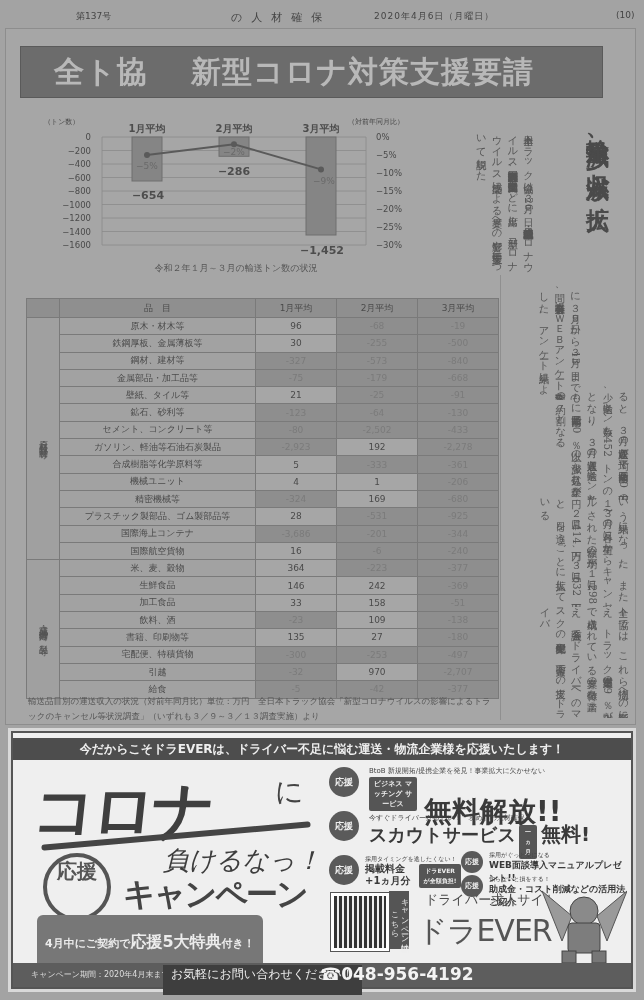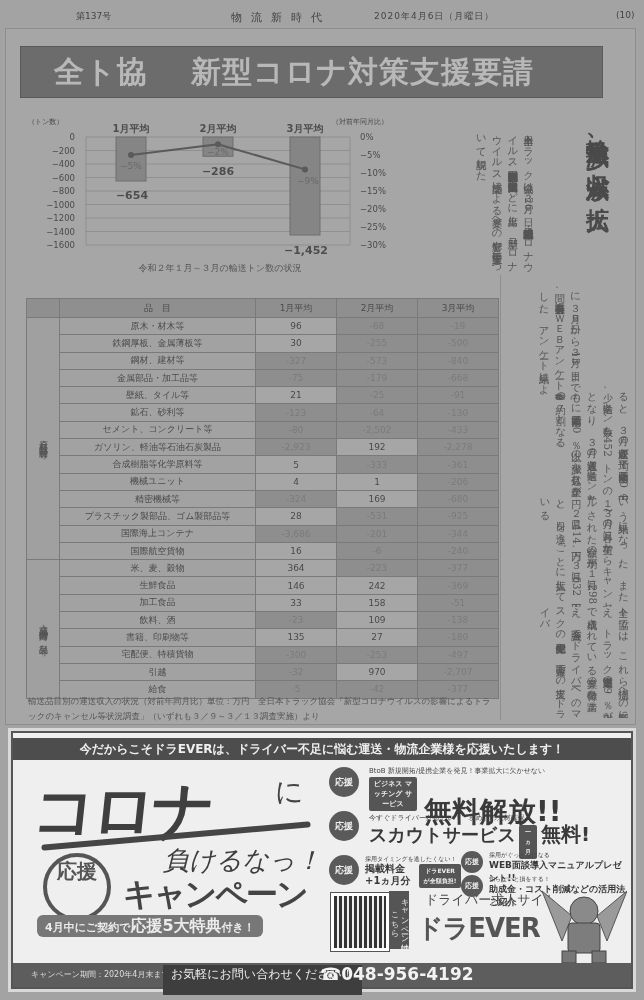--- a/index.html
+++ b/index.html
@@ -8,21 +8,21 @@
   .hdr span{position:absolute;top:10px;}
   .hdr .issue{left:60px;font-size:9px;}
   .hdr .paper{left:215px;letter-spacing:9px;font-size:11px;}
   .hdr .date{left:358px;font-size:9px;letter-spacing:1px;}
   .hdr .page{left:600px;font-size:9px;}
   .sheet{position:absolute;left:5px;top:28px;width:629px;height:695px;border:1px solid #8d8d8d;background:#a6a6a6;}
   .banner{position:absolute;left:20px;top:46px;width:581px;height:50px;background:#6c6c6c;border:1px solid #5a5a5a;color:#b8b8b8;font-weight:bold;font-size:30px;line-height:50px;letter-spacing:1px;}
   .banner .a{position:absolute;left:33px;}
   .banner .b{position:absolute;left:170px;}
   
-  .chart{position:absolute;left:20px;top:112px;width:400px;height:175px;}
+  .chart{position:absolute;left:36px;top:112px;width:400px;height:175px;}
   .chart svg{position:absolute;left:0;top:0;}
   .chart .cap{position:absolute;left:0;width:400px;top:150px;text-align:center;font-size:9px;color:#555;}
   
   table.tbl{position:absolute;left:26px;top:298px;border-collapse:collapse;font-size:9px;color:#4b4b4b;}
   table.tbl td,table.tbl th{border:1px solid #7a7a7a;height:16.3px;padding:0;text-align:center;font-weight:normal;}
   table.tbl th{background:#8f8f8f;height:18px;}
   .cat{width:32px;background:#a0a0a0;writing-mode:vertical-rl;text-orientation:upright;font-size:9px;letter-spacing:1px;color:#555;}
   .item{width:195px;background:#a2a2a2;}
   .num{width:80px;}
   .pos{background:#a6a6a6;color:#4a4a4a;}
@@ -38,39 +38,39 @@
   .ad-bot{position:absolute;left:0;bottom:0;width:618px;height:24px;background:#5d5d5d;}
   .ad-bot .period{position:absolute;left:18px;top:6px;font-size:8px;color:#dedede;}
   .ad-bot .ask{position:absolute;left:150px;top:2px;height:30px;padding:0 8px;background:#3e3e3e;color:#eee;font-size:12px;line-height:19px;}
   .ad-bot .tel{position:absolute;left:307px;top:1px;color:#f3f3f3;font-weight:bold;font-size:17px;}
   .big-corona{position:absolute;left:20px;top:36px;font-size:62px;font-weight:bold;color:#3f3f3f;font-family:"DejaVu Serif","Liberation Serif",serif;letter-spacing:-4px;transform:skewX(-6deg);}
   .big-ni{position:absolute;left:262px;top:40px;font-size:28px;color:#444;font-family:"DejaVu Serif",serif;}
   .stroke{position:absolute;left:28px;top:100px;width:270px;height:6px;background:#454545;transform:rotate(-5deg);border-radius:3px;}
   .makeru{position:absolute;left:150px;top:110px;font-size:26px;color:#3d3d3d;font-family:"DejaVu Serif",serif;font-style:italic;}
   .campaign{position:absolute;left:110px;top:140px;font-size:32px;font-weight:bold;color:#444;font-family:"DejaVu Serif",serif;letter-spacing:-2px;}
   .ouen-circle{position:absolute;left:30px;top:120px;width:60px;height:60px;border-radius:50%;border:4px solid #555;color:#555;font-size:20px;font-weight:bold;text-align:center;line-height:28px;font-family:"DejaVu Serif",serif;}
-  .tokuten{position:absolute;left:24px;top:182px;height:22px;padding:0 8px;background:#777;color:#ececec;border-radius:6px;font-size:11px;font-weight:bold;line-height:22px;}
+  .tokuten{position:absolute;left:24px;top:182px;height:22px;padding:16px 8px;background:#777;color:#ececec;border-radius:6px;font-size:11px;font-weight:bold;line-height:22px;}
   .tokuten b{font-size:16px;}
   .right-ad{position:absolute;left:316px;top:30px;width:300px;height:200px;}
   .badge{position:absolute;width:30px;height:30px;border-radius:50%;background:#5a5a5a;color:#eee;font-size:9px;text-align:center;line-height:30px;font-weight:bold;}
   .small{position:absolute;font-size:7px;color:#444;}
   .bigblk{position:absolute;font-weight:bold;color:#3a3a3a;}
   .tag{position:absolute;background:#555;color:#eee;font-size:8px;font-weight:bold;text-align:center;line-height:10px;padding:2px 4px;border-radius:2px;}
   .qr{position:absolute;left:2px;top:130px;width:52px;height:52px;background:repeating-linear-gradient(90deg,#333 0 3px,#eee 3px 5px),#333;border:3px solid #fff;outline:1px solid #555;}
   .qr-label{position:absolute;left:60px;top:128px;width:20px;height:58px;background:#555;color:#eee;font-size:8px;writing-mode:vertical-rl;text-align:center;line-height:10px;}
   .site{position:absolute;left:96px;top:128px;font-size:13px;color:#4a4a4a;}
-  .logo{position:absolute;left:88px;top:148px;font-size:26px;font-weight:bold;color:#555;letter-spacing:-1px;}
+  .logo{position:absolute;left:88px;top:148px;font-size:30px;font-weight:normal;color:#555;letter-spacing:-1px;}
   .robot{position:absolute;left:213px;top:118px;width:85px;height:82px;}
 </style>
 </head>
 <body>
 
 <div class="hdr">
   <span class="issue">第137号</span>
-  <span class="paper">物流新時代</span>
+  <span class="paper">の人材確保</span>
   <span class="date">2020年4月6日（月曜日）</span>
   <span class="page">(10)</span>
 </div>
 
 <div class="sheet"></div>
 
 <div class="banner">
   <span class="a">全ト協</span>
   <span class="b">新型コロナ対策支援要請</span>
 </div>

